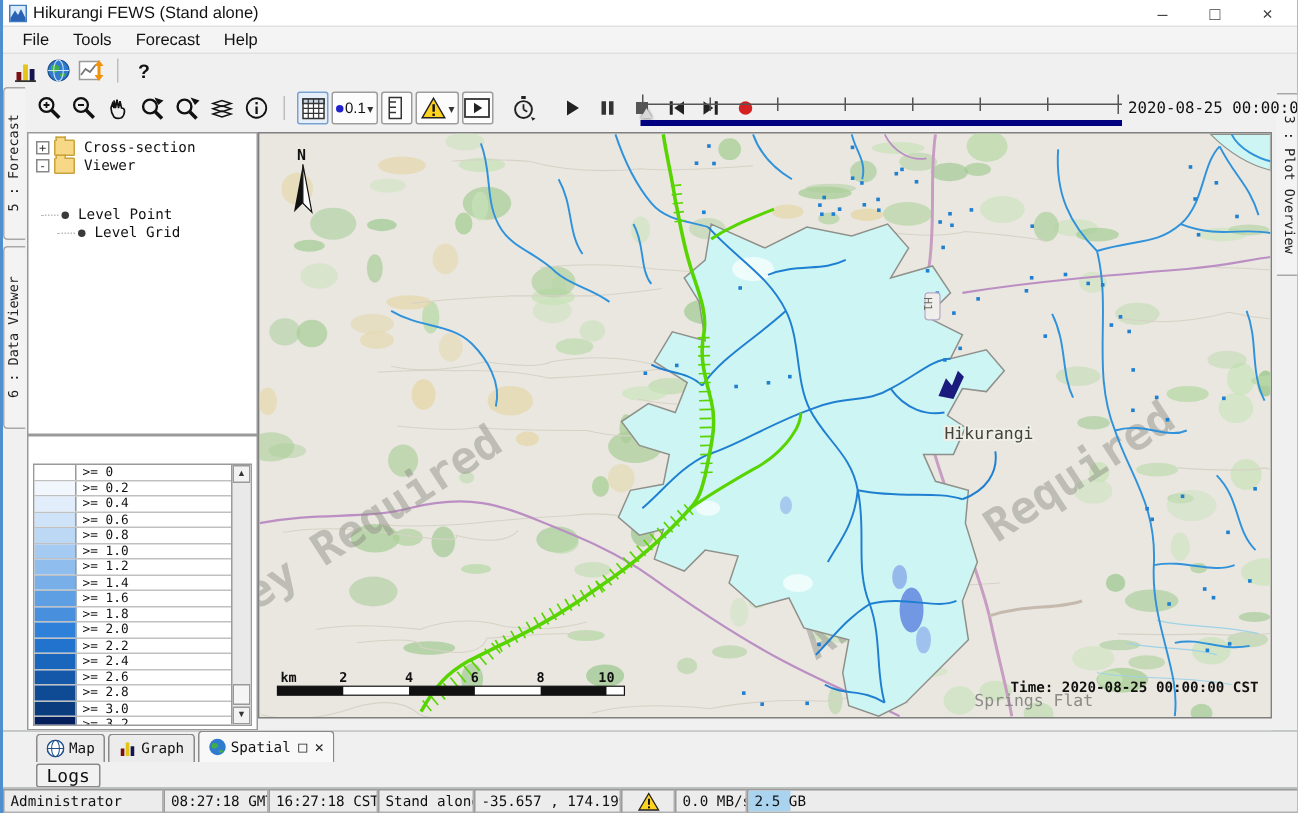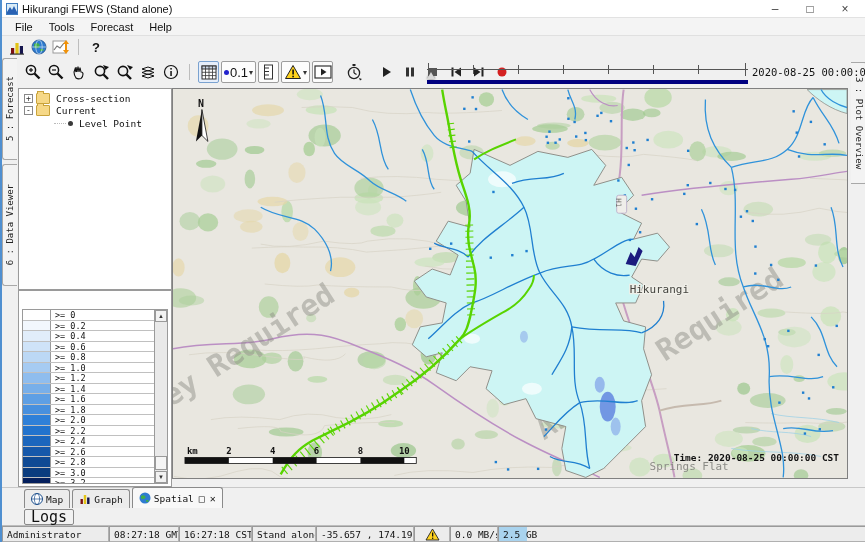--- a/index.html
+++ b/index.html
@@ -28,21 +28,21 @@
   #rtab span{writing-mode:vertical-rl;font-size:9px;color:#222;font-family:"DejaVu Sans Mono",monospace;white-space:nowrap;}
   
   #toolbar2{position:absolute;left:16px;top:0;width:832px;height:30px;background:#f0f0f0;}
   #tb2icons{position:absolute;left:4px;top:3px;display:flex;align-items:center;gap:2px;}
   .tbtn{width:21px;height:22px;display:flex;align-items:center;justify-content:center;}
   .tbtn.box{border:1px solid #9d9d9d;background:#fcfcfc;border-radius:2px;box-sizing:border-box;}
   .tbtn.pressed{border:1px solid #7aa2d0;background:#e6eefa;}
   .drop{display:flex;align-items:center;border:1px solid #9d9d9d;background:#fcfcfc;border-radius:2px;height:22px;padding:0 2px;gap:1px;box-sizing:border-box;}
   .caret{font-size:8px;color:#333;}
   .bluedot{width:5px;height:5px;border-radius:50%;background:#2222cc;}
-  .scaletxt{font-size:13px;color:#111;}
+  .scaletxt{font-size:10px;color:#111;}
   
   #timeline{position:absolute;left:409px;top:2px;width:321px;height:24px;}
   #tl-track{position:absolute;left:0;top:9px;width:321px;height:1px;background:#555;}
   .tick{position:absolute;top:5px;width:1px;height:9px;background:#555;}
   .tick.end{top:3px;height:13px;}
   #tl-handle{position:absolute;left:0px;top:12px;width:0;height:0;border-left:4px solid transparent;border-right:4px solid transparent;border-bottom:7px solid #d8d8d8;filter:drop-shadow(0 0 1px #555);}
   #tl-bar{position:absolute;left:0;top:20px;width:321px;height:4px;background:#000080;}
   #tl-date{position:absolute;left:734px;top:8px;font-size:10.5px;color:#111;white-space:nowrap;}
   
   #leftpanel{position:absolute;left:16px;top:30px;width:154px;height:399px;}
@@ -71,21 +71,21 @@
   
   #mapwrap{position:absolute;left:170px;top:30px;width:676px;height:399px;background:#f0f0f0;}
   #map-svg{position:absolute;left:0;top:0;border:1px solid #808080;box-sizing:content-box;background:#e9e7e0;}
   
   #bottomtabs{position:absolute;left:0;top:487px;width:865px;height:21px;background:#f0f0f0;border-top:1px solid #c8c8c8;display:flex;align-items:flex-end;padding-left:22px;gap:2px;box-sizing:border-box;}
   .btab{height:18px;display:flex;align-items:center;gap:3px;padding:0 6px;border:1px solid #8a8a8a;border-bottom:none;border-radius:3px 3px 0 0;background:#ececec;font-family:"DejaVu Sans Mono",monospace;font-size:9.5px;color:#111;}
   .btab.active{height:20px;background:#f8f8f8;}
   .btab .tctrl{font-size:10px;color:#222;margin-left:2px;}
   
   #logsrow{position:absolute;left:0;top:508px;width:865px;height:17px;background:#f0f0f0;display:flex;align-items:center;padding-left:22px;box-sizing:border-box;}
-  #logs-btn{height:14px;padding:0 6px;border:1px solid #8a8a8a;border-radius:2px;background:#f2f2f2;font-family:"DejaVu Sans Mono",monospace;font-size:15px;color:#111;display:flex;align-items:center;}
+  #logs-btn{height:14px;padding:0 6px;border:1px solid #8a8a8a;border-radius:2px;background:#f2f2f2;font-family:"DejaVu Sans Mono",monospace;font-size:12px;color:#111;display:flex;align-items:center;}
   
   #statusbar{position:absolute;left:0;top:525px;width:865px;height:17px;background:#ececec;display:flex;border-top:1px solid #bdbdbd;box-sizing:border-box;}
   .seg{height:100%;border:1px solid #b0b0b0;border-left-color:#9a9a9a;border-top-color:#9a9a9a;box-sizing:border-box;display:flex;align-items:center;padding:0 4px;font-family:"DejaVu Sans Mono",monospace;font-size:9.5px;color:#111;white-space:nowrap;overflow:hidden;position:relative;}
   .memfill{position:absolute;left:0;top:0;bottom:0;width:28px;background:#a9d3ee;}
   .memtext{position:relative;}
   svg text{font-family:"DejaVu Sans Mono",monospace;}
 </style>
 </head>
 <body>
 
@@ -311,26 +311,31 @@
     <div id="leftpanel">
       <div id="tree">
           <div class="tree-row" style="padding-left: 5px;">
             <div class="expander">+</div>
             <div class="folder-icon"></div>
             <div class="tree-label">Cross-section</div>
           </div>
           <div class="tree-row" style="padding-left: 5px;">
             <div class="expander">-</div>
             <div class="folder-icon"></div>
-            <div class="tree-label">Current</div>
+            <div class="tree-label">Viewer</div>
           </div>
-          <div class="tree-row" style="padding-left: 35px;">
+          <div class="tree-row" style="padding-left: 8px; margin-top: 20px;">
             <div class="tree-spacer"></div>
             <div class="bullet"></div>
             <div class="tree-label">Level Point</div>
+          </div>
+          <div class="tree-row" style="padding-left: 19px;">
+            <div class="tree-spacer"></div>
+            <div class="bullet"></div>
+            <div class="tree-label">Level Grid</div>
           </div>
         </div>
       <div id="legend">
         <div id="legend-listwrap">
           <div id="legend-list">
               <div class="legend-row">
                 <div class="legend-swatch" style="background: rgb(255, 255, 255);"></div>
                 <div class="legend-label">&gt;= 0</div>
               </div>
               <div class="legend-row">

